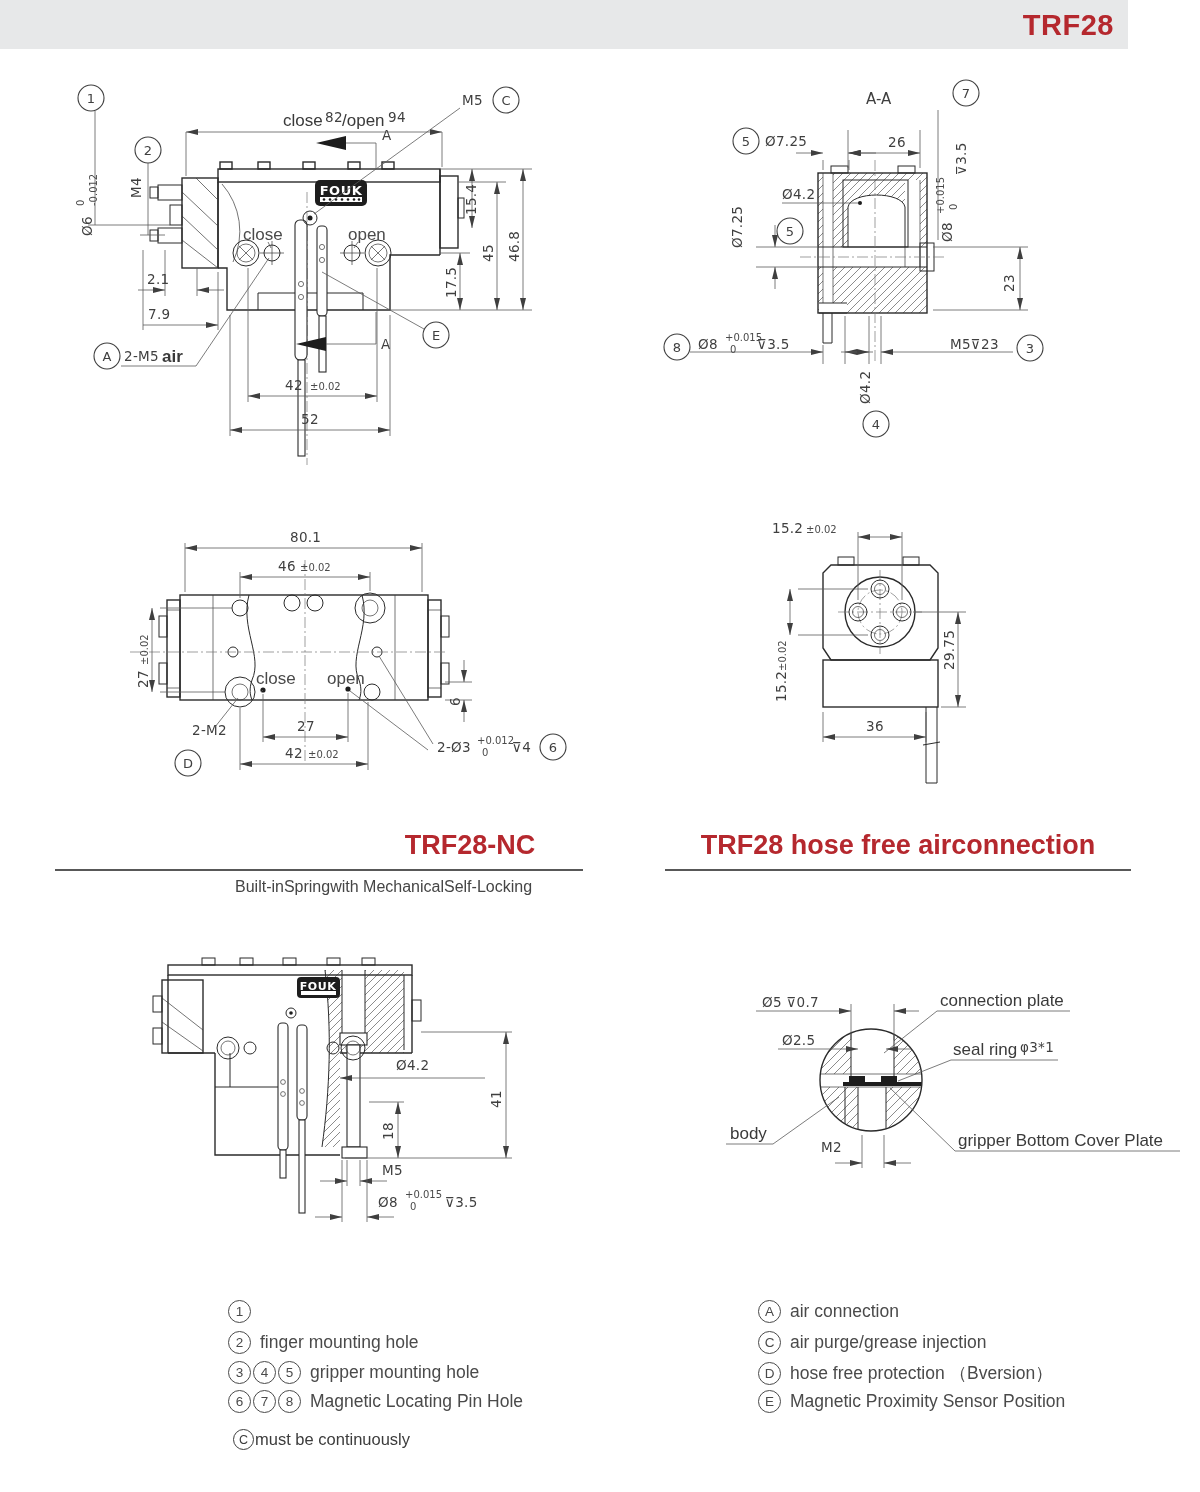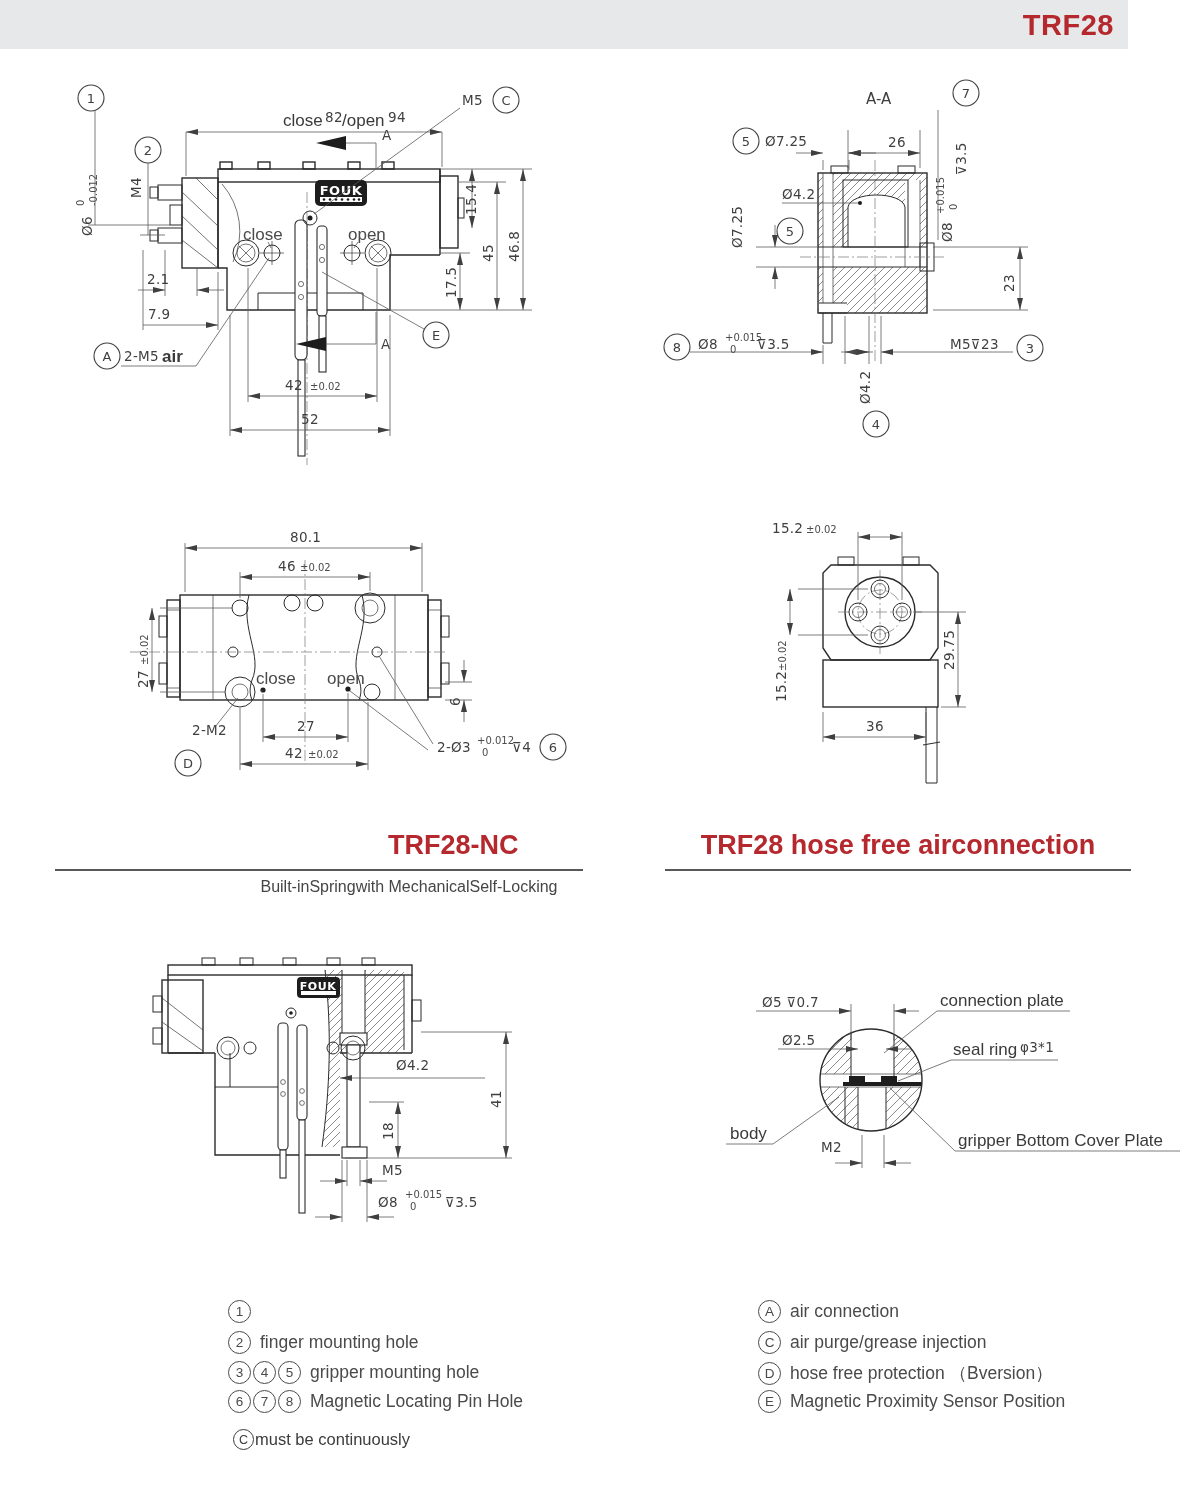--- a/index.html
+++ b/index.html
@@ -468,25 +468,25 @@
           <text class="cad" x="0" y="0">29.75</text>
         </g>
     </g>
     <g>
       <path class="dl" d="M823,712 L823,742 M926,712 L926,742"></path>
       <line class="dl" x1="823" y1="737" x2="926" y2="737" marker-start="url(#ar4)" marker-end="url(#ar4)"></line>
       <text class="cad" x="866" y="731">36</text>
     </g>
   </svg>
 
-  <div class="sec-title" style="left:388px;top:830px;width:200px;text-align:left">TRF28-NC</div>
+  <div class="sec-title" style="left:370px;top:830px;width:200px;text-align:center">TRF28-NC</div>
   <div class="sec-title" style="left:665px;top:830px;width:466px;text-align:center">TRF28 hose free airconnection</div>
   <div class="rule" style="left:55px;top:869px;width:528px"></div>
   <div class="rule" style="left:665px;top:869px;width:466px"></div>
-  <div class="subtitle" style="left:235px;top:878px;width:348px;text-align:center">Built-inSpringwith MechanicalSelf-Locking</div>
+  <div class="subtitle" style="left:235px;top:878px;width:348px;">Built-inSpringwith MechanicalSelf-Locking</div>
 
   <svg style="left:125px;top:935px" width="450" height="310" viewBox="125 935 450 310">
     <defs>
       <marker id="ar5" markerWidth="13" markerHeight="8" refX="12" refY="4" orient="auto-start-reverse" markerUnits="userSpaceOnUse">
         <path d="M0,1 L12,4 L0,7 Z" fill="#3f3f3f"></path>
       </marker>
       <pattern id="h5" patternUnits="userSpaceOnUse" width="8" height="8">
         <path d="M0,8 L8,0" stroke="#5a5a5a" stroke-width="0.7"></path>
       </pattern>
     </defs>

